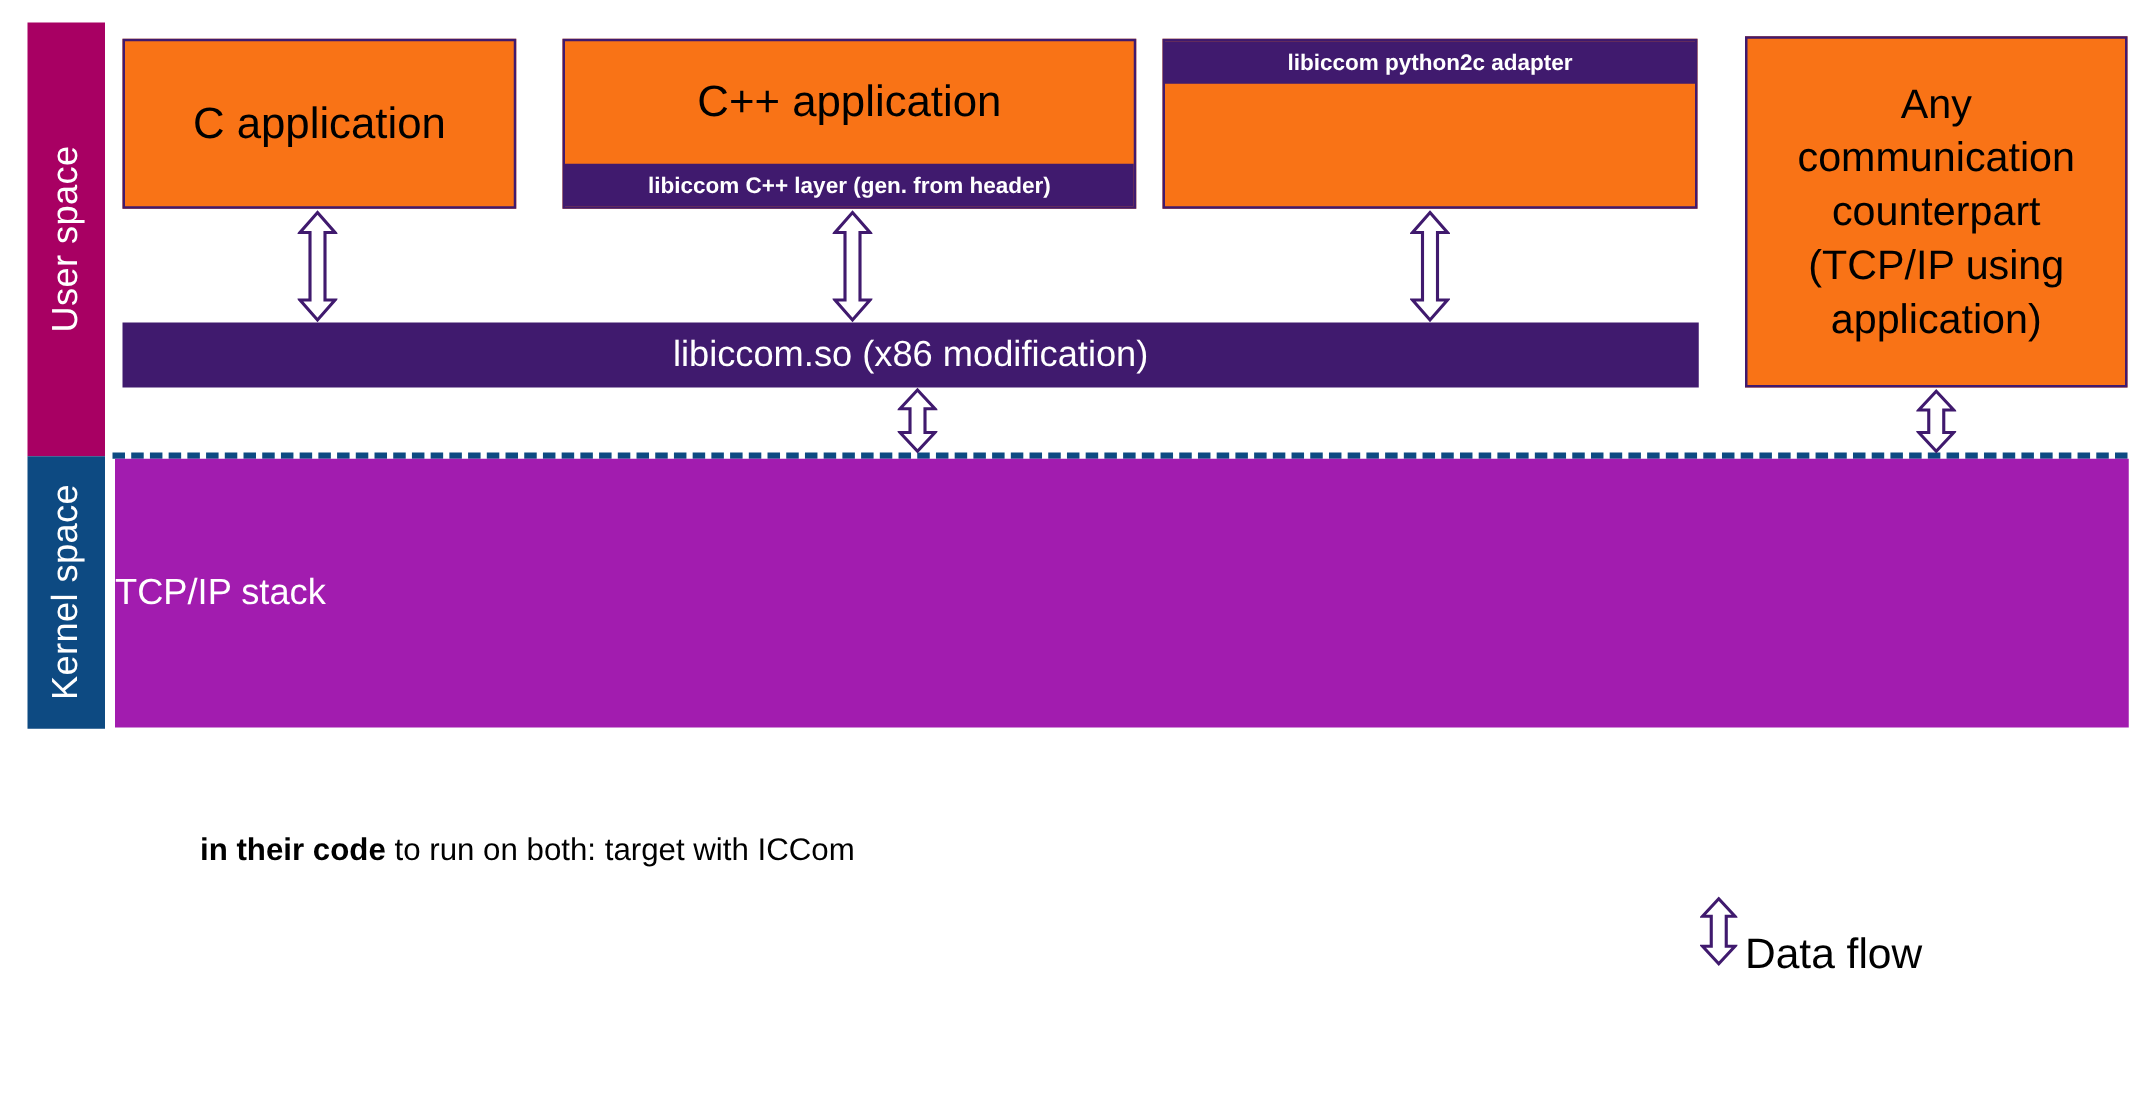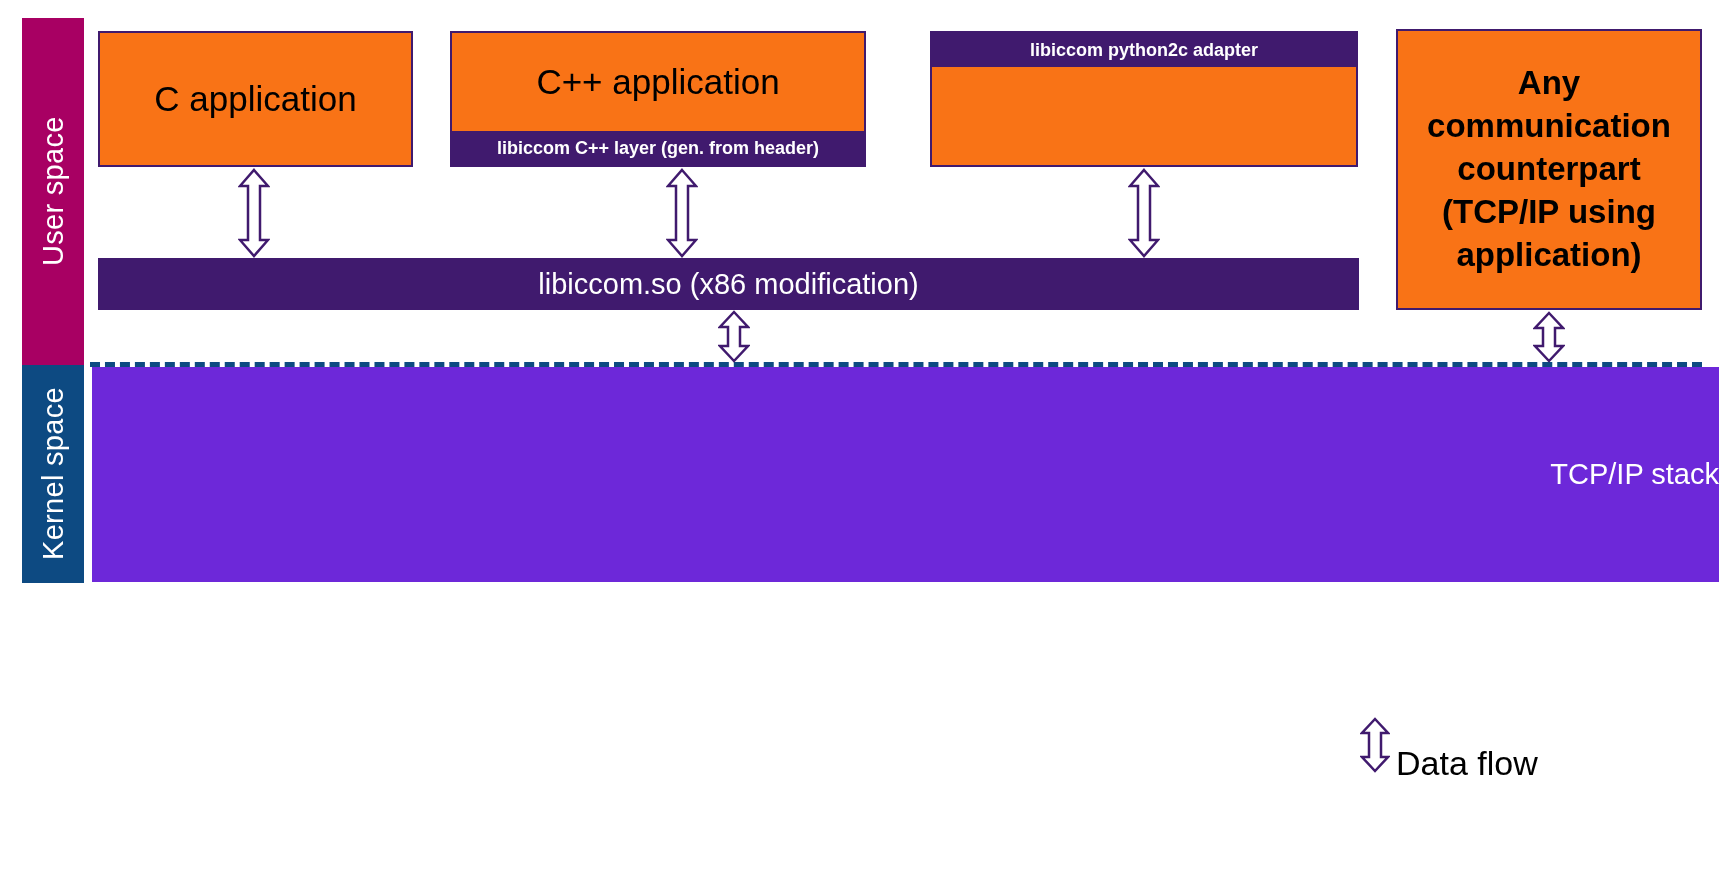--- a/index.html
+++ b/index.html
@@ -70,24 +70,24 @@
     font-size: 18px;
     font-weight: bold;
     text-align: center;
     line-height: 34px;
     height: 34px;
     white-space: nowrap;
     overflow: hidden;
   }
 
   #box-c-app      { left: 98px;  top: 31px;  width: 315px; height: 136px; }
-  #box-cpp-app    { left: 450px; top: 31px;  width: 416px; height: 136px; }
+  #box-cpp-app    { left: 450px; top: 31px;  width: 459px; height: 136px; }
   #box-python-app { left: 930px; top: 31px;  width: 428px; height: 136px; }
   #box-counterpart{ left: 1396px;top: 29px;  width: 306px; height: 281px; }
-  #box-counterpart .app-title { font-size: 33px; line-height: 1.3; font-weight: bold; }
+  #box-counterpart .app-title { font-size: 33px; line-height: 1.3; }
 
   
   #libiccom-bar {
     position: absolute;
     left: 98px;
     top: 258px;
     width: 1261px;
     height: 52px;
     background: #401A6E;
     color: #ffffff;
@@ -107,27 +107,26 @@
     border-top: 5px dashed #0D4A82;
   }
 
   
   #tcpip-stack {
     position: absolute;
     left: 92px;
     top: 367px;
     width: 1611px;
     height: 215px;
-    background: #6d28d9;
-    color: #ffffff;
-    display: flex;
-    align-items: center;
-    justify-content: flex-end;
+    background: #a21caf;
+    color: #ffffff;
+    display: flex;
+    align-items: center;
+    justify-content: flex-start;
     font-size: 29px;
-    padding-left: 16px;
   }
 
   
   .flow-arrow {
     position: absolute;
   }
   .flow-arrow svg { display: block; }
 
   #arrow-c      { left: 238px;  top: 168px; width: 32px; height: 90px; }
   #arrow-cpp    { left: 666px;  top: 168px; width: 32px; height: 90px; }
@@ -229,20 +228,23 @@
   </svg>
 </div>
 
 <div class="flow-arrow" id="arrow-counterpart">
   <svg viewBox="0 0 32 52" width="32" height="52">
     <polygon points="16,2 30,17 22,17 22,35 30,35 16,50 2,35 10,35 10,17 2,17" fill="#ffffff" stroke="#401A6E" stroke-width="2.5"></polygon>
   </svg>
 </div>
 
 <div id="note-block">
+  <div class="note-line indent">
+    <b>in their code</b><span> to run on both: target with ICCom</span>
+  </div>
 </div>
 
 <div id="legend">
   <div id="legend-arrow">
     <svg viewBox="0 0 30 56" width="30" height="56">
       <polygon points="15,2 28,16 21,16 21,40 28,40 15,54 2,40 9,40 9,16 2,16" fill="#ffffff" stroke="#401A6E" stroke-width="2.5"></polygon>
     </svg>
   </div>
   <div id="legend-label">Data flow</div>
 </div>

